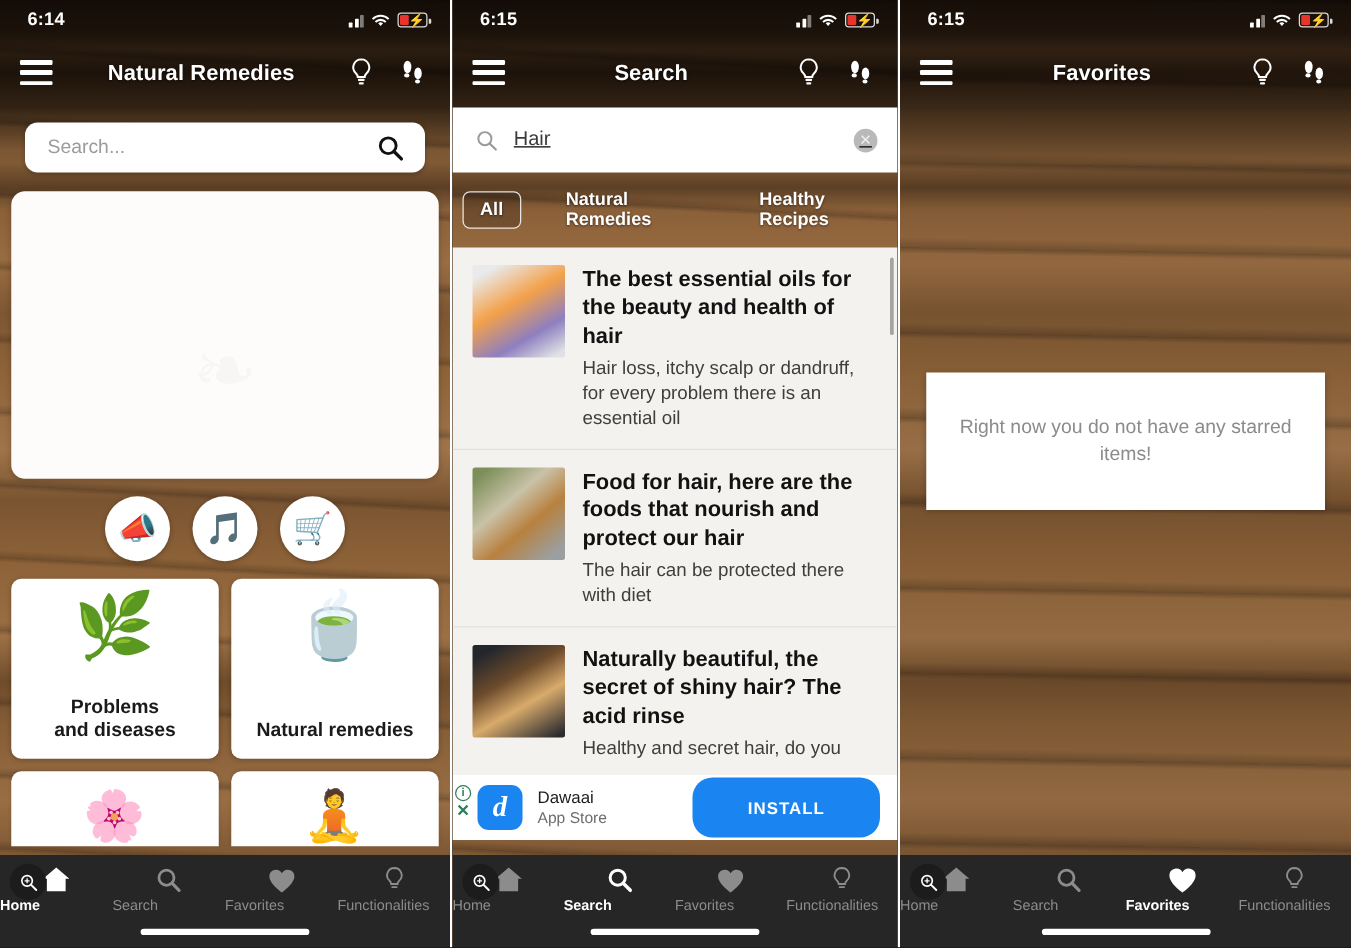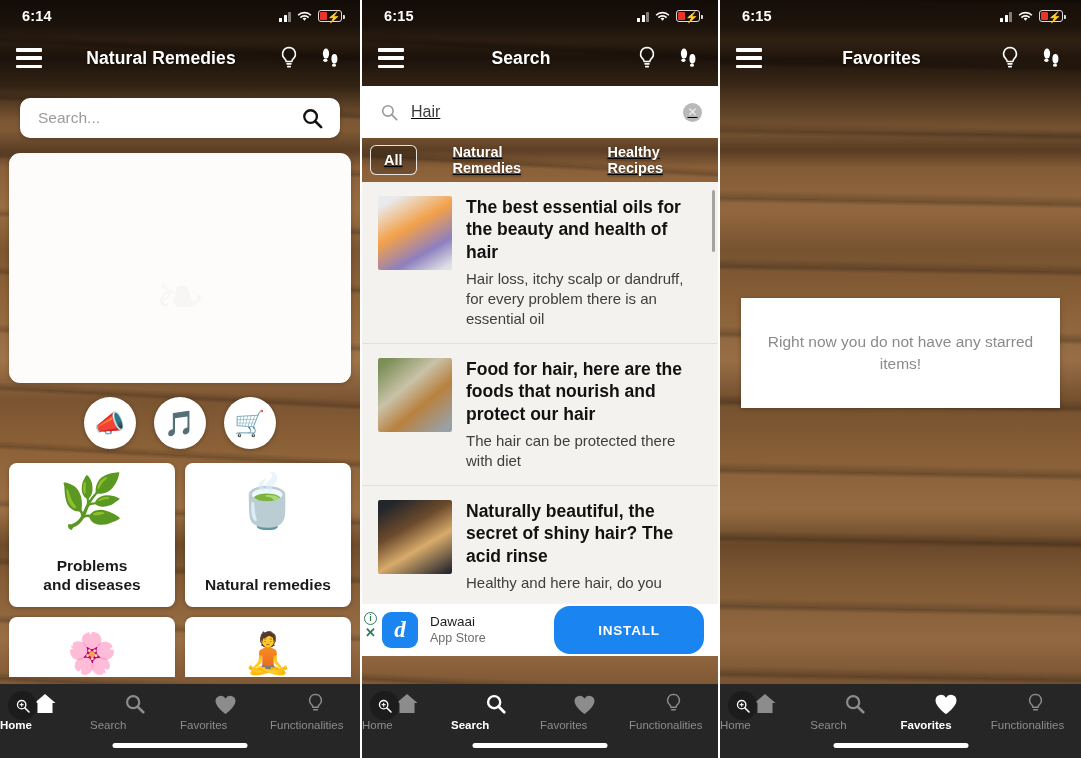--- a/index.html
+++ b/index.html
@@ -135,22 +135,22 @@
     position: relative; height: 52px; background: #fff;
     display: flex; align-items: center; padding: 0 16px 0 18px; z-index: 3; text-decoration: underline;
   }
   .search-field .val { flex: 1; font-size: 16px; color: #3b3b3b; margin-left: 12px; }
   .clearbtn {
     width: 19px; height: 19px; border-radius: 50%; background: #b9b9b9;
     color: #efefef; font-size: 12px; line-height: 19px; text-align: center;
     font-family: "Liberation Sans", sans-serif;
   }
   .segbar {
-    position: relative; height: 44px; display: flex; align-items: center;
-    padding: 0 8px; gap: 0px; z-index: 2; text-decoration: underline;
+    position: relative; height: 60px; display: flex; align-items: center;
+    padding: 0 8px; gap: 0px; z-index: 2;
   }
   .seg {
     color: #fff; font-size: 14.5px; font-weight: bold; padding: 7px 14px;
     border-radius: 6px; text-shadow: 0 1px 2px rgba(0,0,0,0.55);
   }
   .seg.active { border: 1.5px solid rgba(255,255,255,0.85); background: rgba(0,0,0,0.2); padding: 6px 13px; }
   .seg.sp1 { margin-left: 22px; }
   .seg.sp2 { margin-left: 30px; }
   .results {
     position: relative; background: #f4f2ef; height: 422px; overflow: hidden;
@@ -436,21 +436,21 @@
         <div class="res-thumb t2"></div>
         <div class="res-body">
           <div class="res-title">Food for hair, here are the foods that nourish and protect our hair</div>
           <div class="res-sub">The hair can be protected there with diet</div>
         </div>
       </div>
       <div class="res-item">
         <div class="res-thumb t3"></div>
         <div class="res-body">
           <div class="res-title">Naturally beautiful, the secret of shiny hair? The acid rinse</div>
-          <div class="res-sub">Healthy and here hair, do you</div>
+          <div class="res-sub">Healthy and secret hair, do you</div>
         </div>
       </div>
     </div>
 
     <div class="adbar">
       <div class="ad-badges">
         <div class="ad-i">i</div>
         <div class="ad-x">✕</div>
       </div>
       <div class="ad-icon">d</div>

